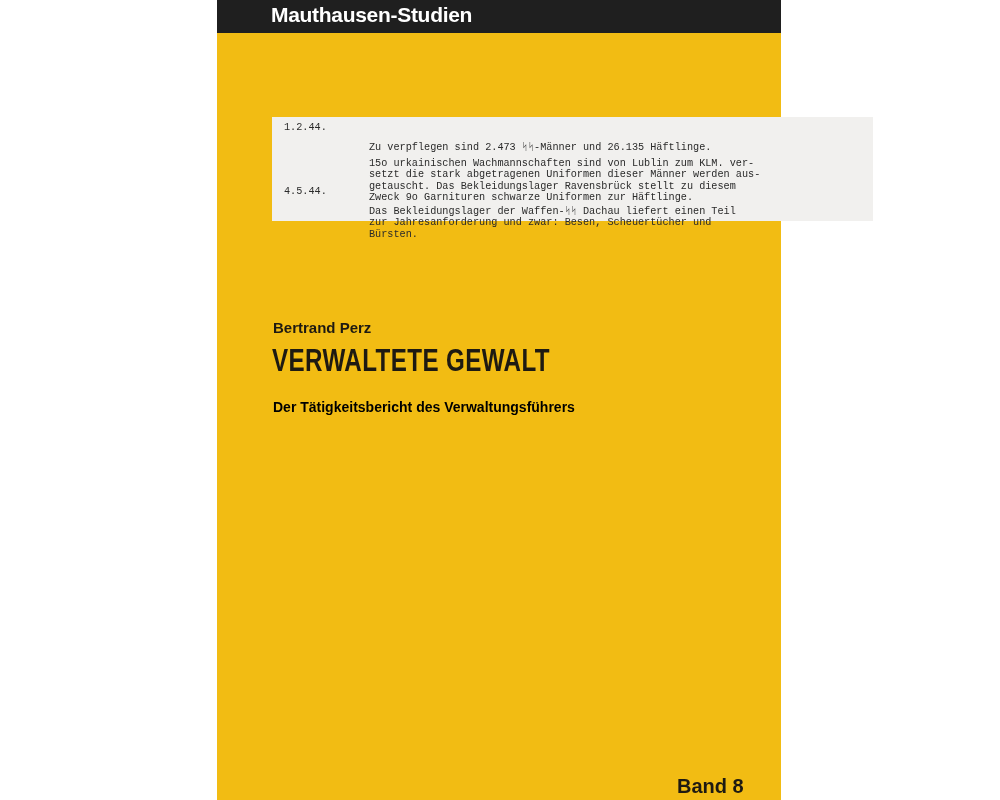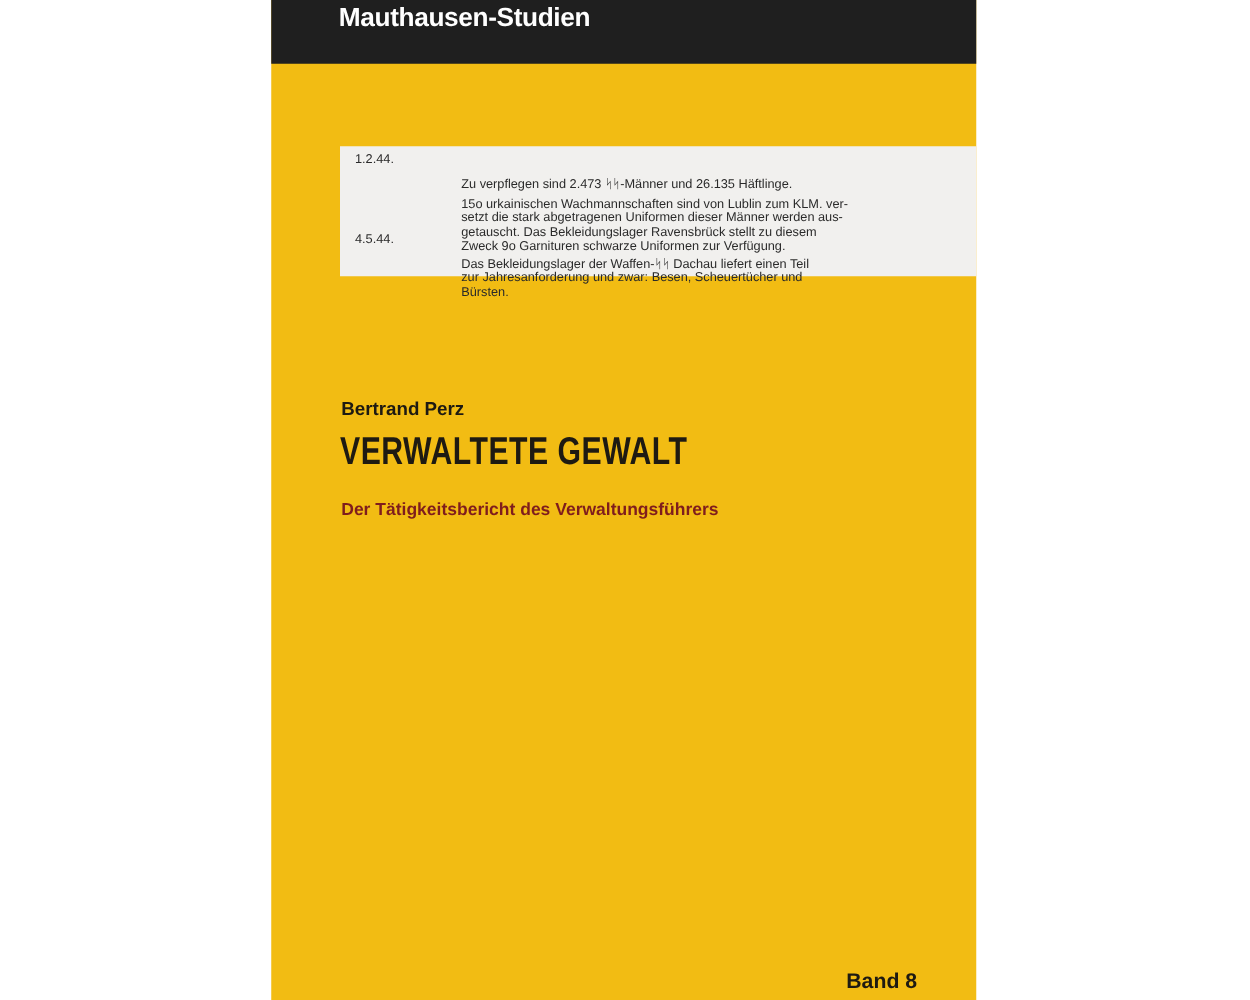--- a/index.html
+++ b/index.html
@@ -1,47 +1,47 @@
 <!DOCTYPE html>
 <html><head>
   <meta charset="utf-8">
   <style>
     html, body { margin:0; padding:0; }
     body { width:1000px; height:800px; background:#ffffff; position:relative; overflow:hidden; }
     .cover { position:absolute; left:217px; top:0; width:564px; height:800px; background:#f2bc13; }
-    .series-bar { position:absolute; left:0; top:0; width:564px; height:51px; background:#1f1f1f; }
+    .series-bar { position:absolute; left:0; top:0; width:564px; height:33px; background:#1f1f1f; }
     .series-title { position:absolute; left:54px; top:3px; color:#ffffff; font-family:"Liberation Sans", sans-serif; font-weight:bold; font-size:21px; letter-spacing:-0.3px; }
-    .doc-strip { position:absolute; left:55px; top:117px; width:509px; height:104px; background:#f1f0ee; font-family:Liberation Sans, sans-serif; font-size:10.2px; color:#2a2a2a; }
+    .doc-strip { position:absolute; left:55px; top:117px; width:601px; height:104px; background:#f1f0ee; font-family:Liberation Mono, monospace; font-size:10.2px; color:#2a2a2a; }
     .doc-row { position:absolute; left:0; width:509px; }
     .doc-date { position:absolute; left:12px; top:0; }
     .doc-text { position:absolute; left:97px; top:0; line-height:11.4px; white-space:pre;margin-top:20px; }
     .author { position:absolute; left:56px; top:319px; font-family:"Liberation Sans", sans-serif; font-weight:bold; font-size:15px; color:#1e1a12; }
     .title { position:absolute; left:55px; top:343px; font-family:"Liberation Sans", sans-serif; font-weight:bold; font-size:31px; color:#1e1a12; transform:scaleX(0.78); transform-origin:left top; letter-spacing:0.5px; }
-    .subtitle { position:absolute; left:56px; top:396px; font-family:"Liberation Sans", sans-serif; font-weight:bold; font-size:14px; line-height:23px; color:#7f1d1d; }
-    .band { position:absolute; left:460px; top:775px; font-family:"Liberation Sans", sans-serif; font-weight:bold; font-size:17px; color:#1e1a12; }
+    .subtitle { position:absolute; left:56px; top:396px; font-family:"Liberation Sans", sans-serif; font-weight:bold; font-size:14px; line-height:23px; color:#000000; }
+    .band { position:absolute; left:460px; top:775px; font-family:"Liberation Sans", sans-serif; font-weight:bold; font-size:20px; color:#1e1a12; }
   </style>
 </head>
 <body>
 
 <div class="cover">
   <div class="series-bar">
     <div class="series-title">Mauthausen-Studien</div>
   </div>
 
   <div class="doc-strip">
     <div class="doc-row" style="top:5px;">
       <span class="doc-date">1.2.44.</span>
       <span class="doc-text">Zu verpflegen sind 2.473 ᛋᛋ-Männer und 26.135 Häftlinge.</span>
     </div>
     <div class="doc-row" style="top:21px;">
       <span class="doc-date"></span>
       <span class="doc-text">15o urkainischen Wachmannschaften sind von Lublin zum KLM. ver-
 setzt die stark abgetragenen Uniformen dieser Männer werden aus-
 getauscht. Das Bekleidungslager Ravensbrück stellt zu diesem
-Zweck 9o Garnituren schwarze Uniformen zur Verfügung.</span>
+Zweck 9o Garnituren schwarze Uniformen zur Häftlinge.</span>
     </div>
     <div class="doc-row" style="top:69px;">
       <span class="doc-date">4.5.44.</span>
       <span class="doc-text">Das Bekleidungslager der Waffen-ᛋᛋ Dachau liefert einen Teil
 zur Jahresanforderung und zwar: Besen, Scheuertücher und
 Bürsten.</span>
     </div>
   </div>
 
   <div class="author">Bertrand Perz</div>

